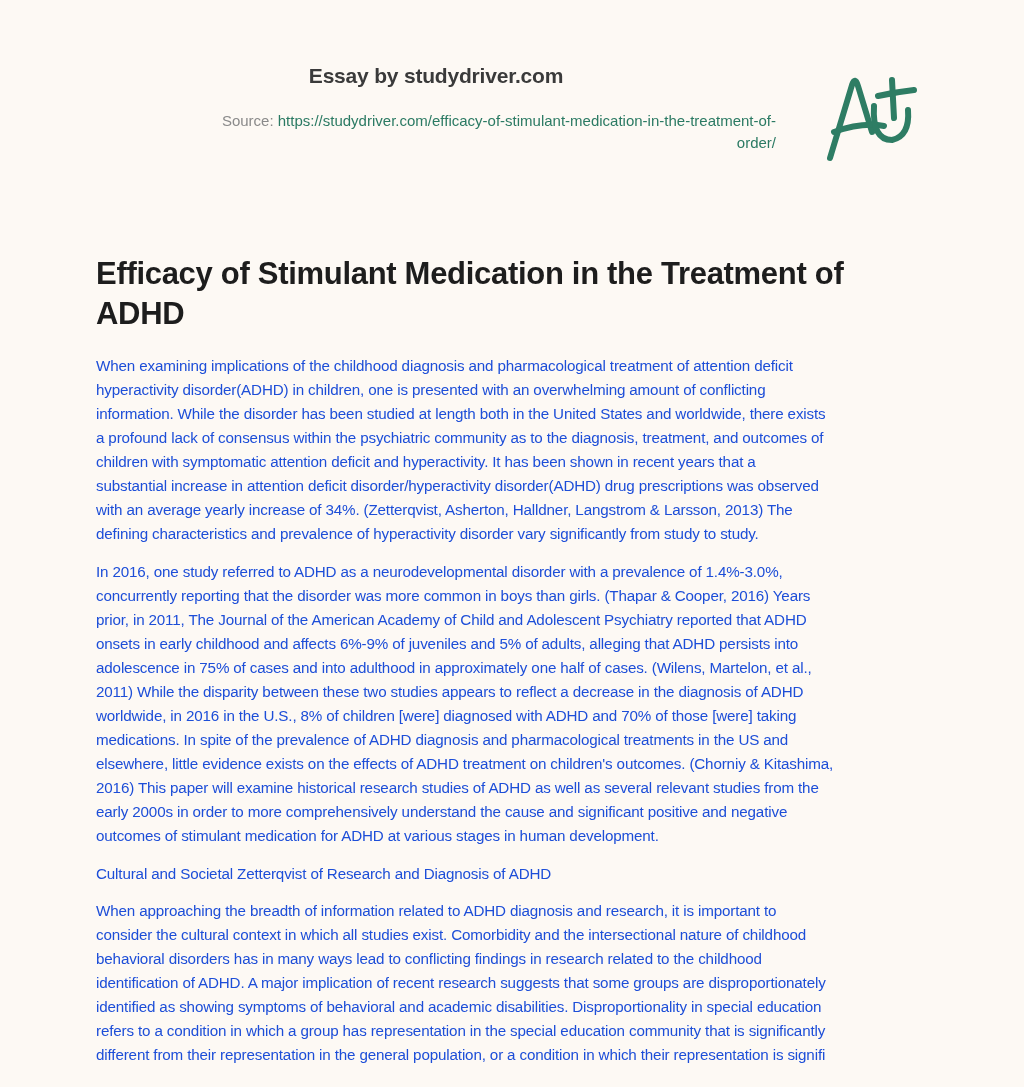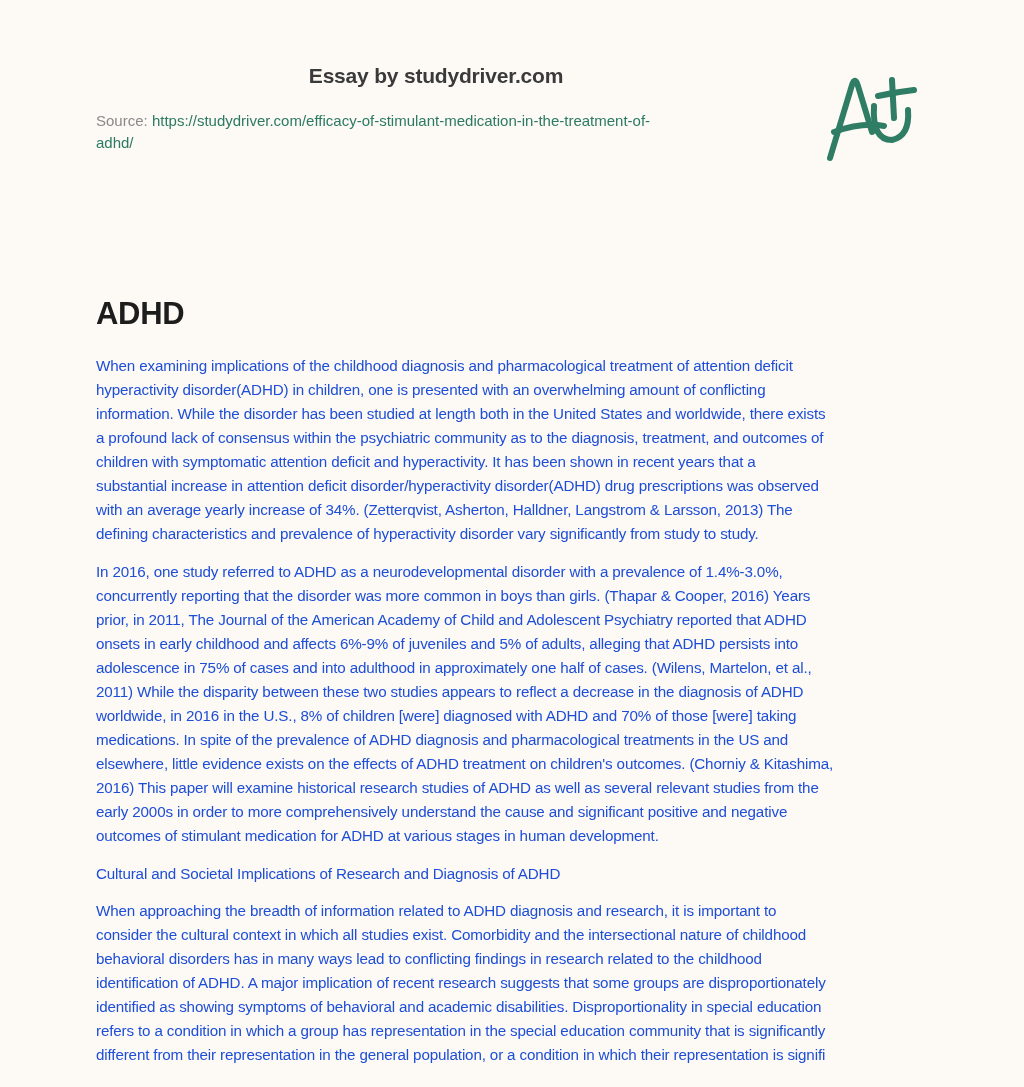--- a/index.html
+++ b/index.html
@@ -5,51 +5,51 @@
   html, body { margin: 0; padding: 0; }
   body {
     width: 1024px; height: 1087px; overflow: hidden;
     background: #fdf9f4;
     font-family: "Liberation Sans", sans-serif;
     color: #333;
     position: relative;
   }
   .header { position: absolute; left: 96px; top: 64px; width: 680px; }
   .brand { font-size: 21px; font-weight: bold; color: #3a3a3a; margin: 0; letter-spacing: -0.2px; text-align: center; }
-  .source { margin-top: 22px; font-size: 15px; line-height: 22px; color: #8a8a8a; }
+  .source { margin-top: 22px; font-size: 15px; line-height: 22px; color: #8a8a8a; text-align: right; }
   .source a { color: #2b7a63; text-decoration: none; }
   .logo { position: absolute; left: 822px; top: 40px; width: 110px; height: 125px; }
   .title {
     position: absolute; left: 96px; top: 254px; width: 820px; margin: 0;
     font-size: 31px; line-height: 40px; font-weight: bold; color: #1d1d1d; letter-spacing: -0.3px;
   }
   .content { position: absolute; left: 96px; top: 354px; width: 840px; }
   .content p { margin: 0 0 14px 0; font-size: 15.2px; line-height: 24px; color: #1d4ed8; white-space: nowrap; letter-spacing: -0.15px; }
   .content p.subhead { margin-bottom: 13px; }
 </style>
 </head>
 <body>
 
 <div class="header">
   <h2 class="brand">Essay by studydriver.com</h2>
   <div class="source">
-    <span>Source: </span><a><span>https://studydriver.com/efficacy-of-stimulant-medication-in-the-treatment-of-</span><br><span>adhd/</span></a>
+    <span>Source: </span><a><span>https://studydriver.com/efficacy-of-stimulant-medication-in-the-treatment-of-</span><br><span>order/</span></a>
   </div>
 </div>
 
 <svg class="logo" viewBox="0 0 110 125" fill="none" stroke="#2e7d64" stroke-width="6" stroke-linecap="round" stroke-linejoin="round">
   <path d="M8 118 L30 45 Q33 36 36 46 L50 92"></path>
   <path d="M12 92 Q40 82 62 86"></path>
   <path d="M52 66 Q50 100 70 100 Q88 96 86 70"></path>
   <path d="M70 40 L72 78"></path>
   <path d="M56 56 Q74 52 92 50"></path>
 </svg>
 
 <h1 class="title">
-  <br><span>ADHD</span>
+  <span>Efficacy of Stimulant Medication in the Treatment of</span><br><span>ADHD</span>
 </h1>
 
 <div class="content">
   <p><span>When examining implications of the childhood diagnosis and pharmacological treatment of attention deficit</span><br><span>hyperactivity disorder(ADHD) in children, one is presented with an overwhelming amount of conflicting</span><br><span>information. While the disorder has been studied at length both in the United States and worldwide, there exists</span><br><span>a profound lack of consensus within the psychiatric community as to the diagnosis, treatment, and outcomes of</span><br><span>children with symptomatic attention deficit and hyperactivity. It has been shown in recent years that a</span><br><span>substantial increase in attention deficit disorder/hyperactivity disorder(ADHD) drug prescriptions was observed</span><br><span>with an average yearly increase of 34%. (Zetterqvist, Asherton, Halldner, Langstrom &amp; Larsson, 2013) The</span><br><span>defining characteristics and prevalence of hyperactivity disorder vary significantly from study to study.</span></p>
   <p><span>In 2016, one study referred to ADHD as a neurodevelopmental disorder with a prevalence of 1.4%-3.0%,</span><br><span>concurrently reporting that the disorder was more common in boys than girls. (Thapar &amp; Cooper, 2016) Years</span><br><span>prior, in 2011, The Journal of the American Academy of Child and Adolescent Psychiatry reported that ADHD</span><br><span>onsets in early childhood and affects 6%-9% of juveniles and 5% of adults, alleging that ADHD persists into</span><br><span>adolescence in 75% of cases and into adulthood in approximately one half of cases. (Wilens, Martelon, et al.,</span><br><span>2011) While the disparity between these two studies appears to reflect a decrease in the diagnosis of ADHD</span><br><span>worldwide, in 2016 in the U.S., 8% of children [were] diagnosed with ADHD and 70% of those [were] taking</span><br><span>medications. In spite of the prevalence of ADHD diagnosis and pharmacological treatments in the US and</span><br><span>elsewhere, little evidence exists on the effects of ADHD treatment on children's outcomes. (Chorniy &amp; Kitashima,</span><br><span>2016) This paper will examine historical research studies of ADHD as well as several relevant studies from the</span><br><span>early 2000s in order to more comprehensively understand the cause and significant positive and negative</span><br><span>outcomes of stimulant medication for ADHD at various stages in human development.</span></p>
-  <p class="subhead"><span>Cultural and Societal Implications of Research and Diagnosis of ADHD</span></p>
+  <p class="subhead"><span>Cultural and Societal Zetterqvist of Research and Diagnosis of ADHD</span></p>
   <p><span>When approaching the breadth of information related to ADHD diagnosis and research, it is important to</span><br><span>consider the cultural context in which all studies exist. Comorbidity and the intersectional nature of childhood</span><br><span>behavioral disorders has in many ways lead to conflicting findings in research related to the childhood</span><br><span>identification of ADHD. A major implication of recent research suggests that some groups are disproportionately</span><br><span>identified as showing symptoms of behavioral and academic disabilities. Disproportionality in special education</span><br><span>refers to a condition in which a group has representation in the special education community that is significantly</span><br><span>different from their representation in the general population, or a condition in which their representation is signifi</span></p>
 </div>
 
 </body></html>

